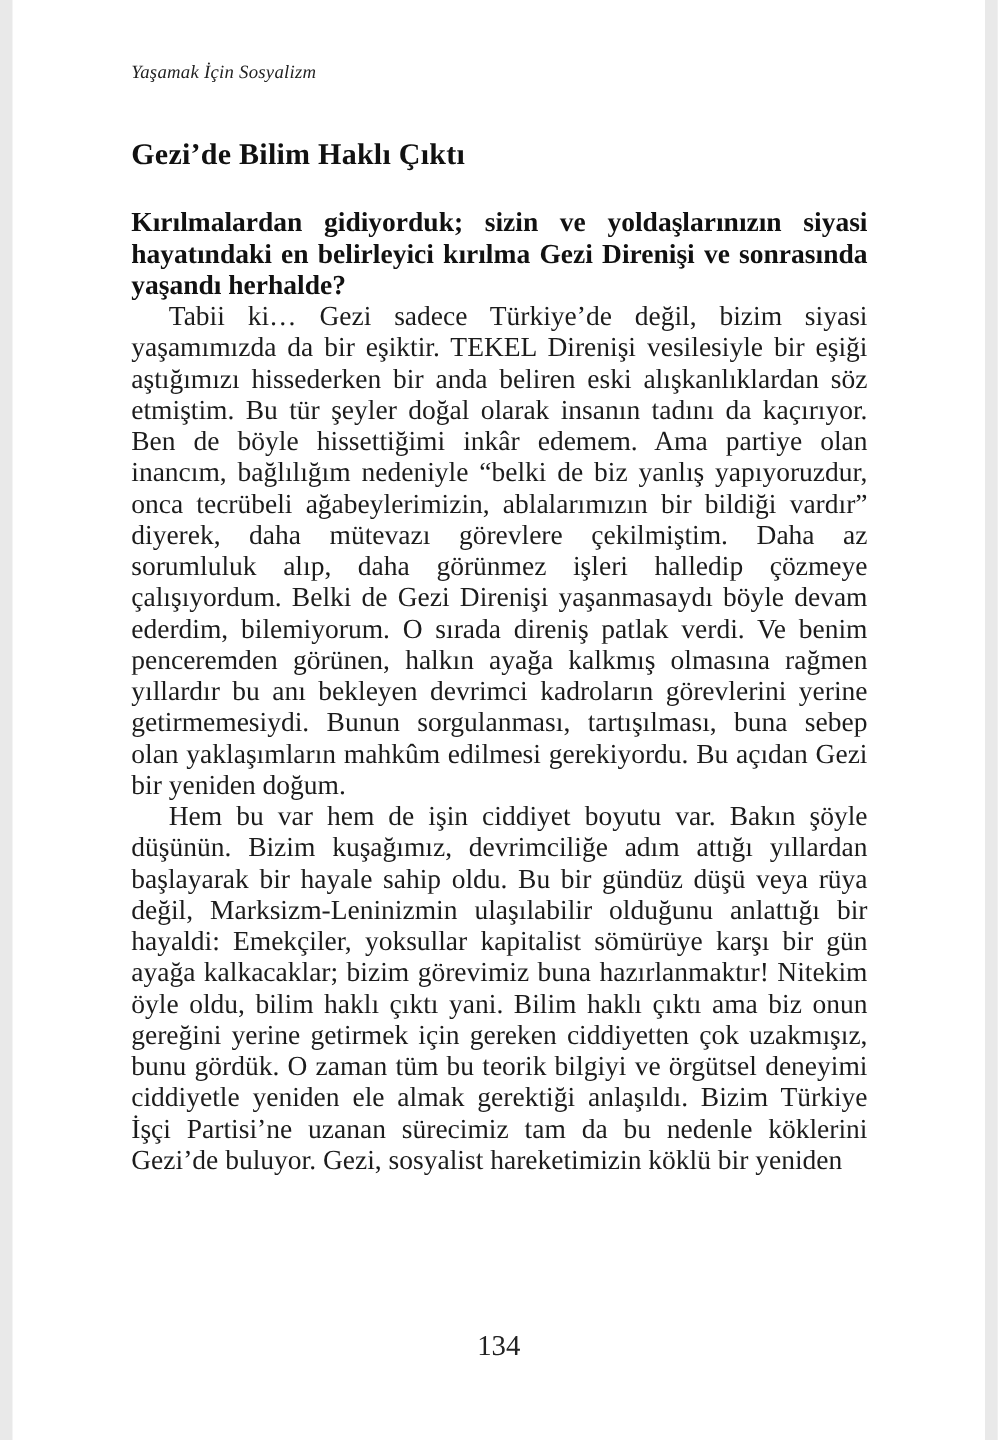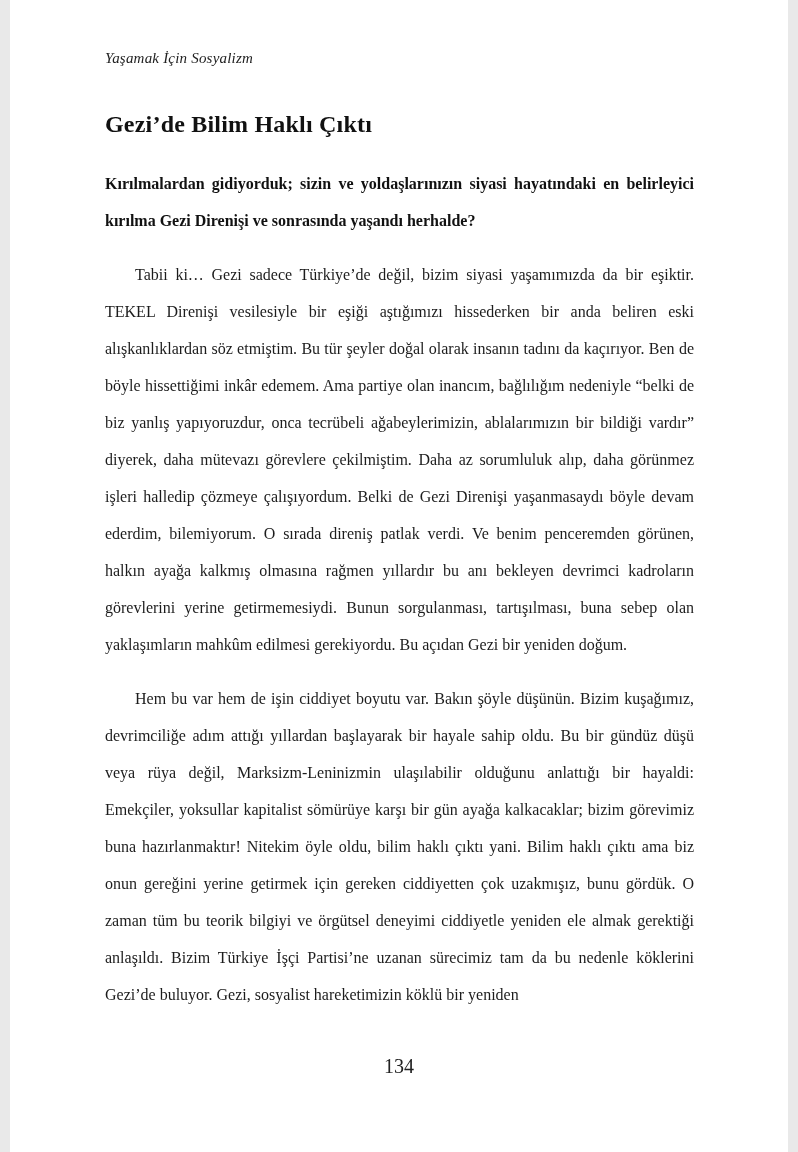--- a/index.html
+++ b/index.html
@@ -28,42 +28,42 @@
   }
   .chapter-title {
     margin: 44px 0 0 0;
     font-size: 24px;
     font-weight: bold;
     letter-spacing: 0.2px;
     color: #111;
   }
   .blocks { margin-top: 8px; }
   .block {
-    font-size: 16px;
-    line-height: 37px;
+    font-size: 22px;
+    line-height: 25px;
     text-align: justify;
     margin: 0;
   }
   .block.question {
     font-weight: bold;
     margin-top: 27px;
     color: #111;
   }
   .block.answer {
     text-indent: 30px;
-    margin-top: 17px;
+    margin-top: 0;
   }
   .block.answer + .block.question { margin-top: 44px; }
   .page-number {
     position: absolute;
     left: 0;
     right: 0;
-    bottom: 74px;
+    bottom: 62px;
     text-align: center;
-    font-size: 20px;
+    font-size: 23px;
     color: #222;
   }
 </style>
 </head>
 <body>
 
 <div class="page">
   <div class="content">
     <div class="running-header">Yaşamak İçin Sosyalizm</div>
 

